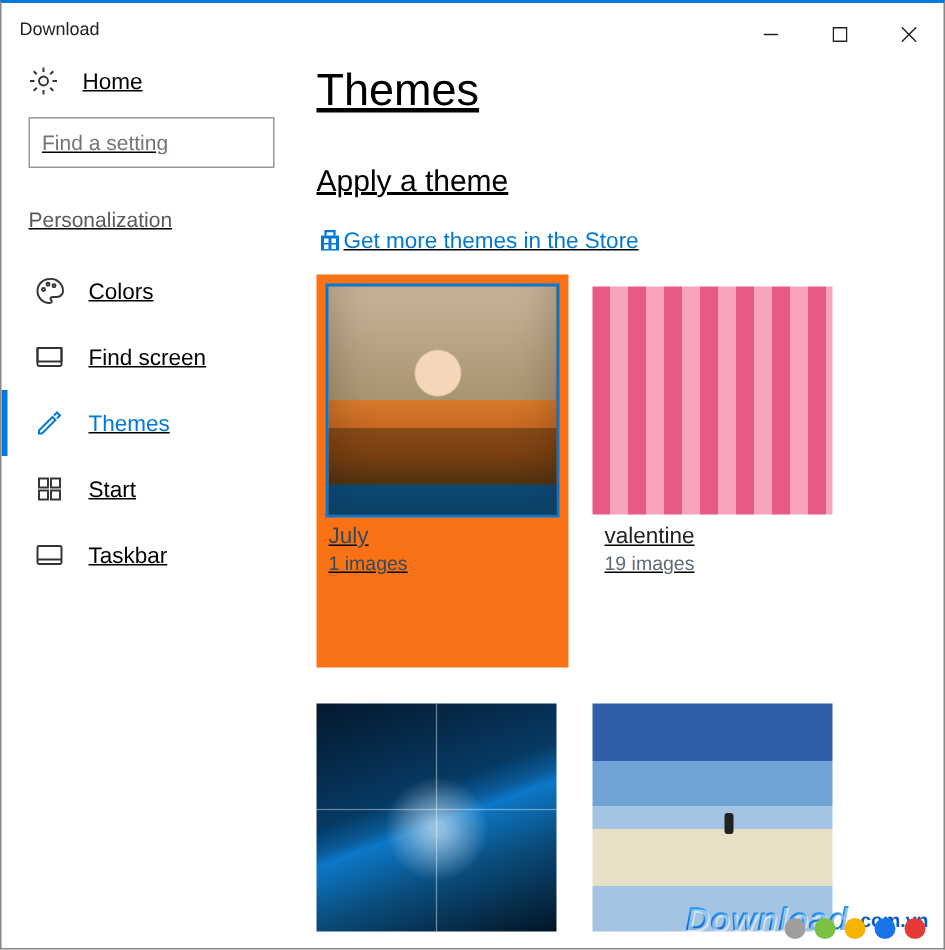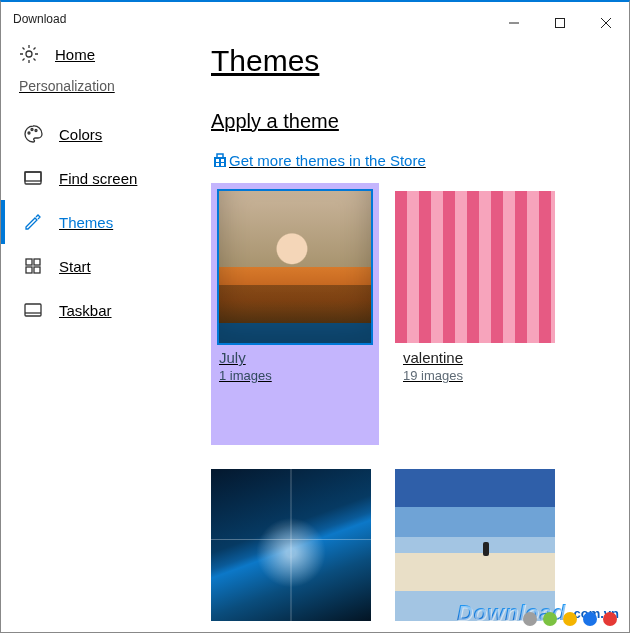--- a/index.html
+++ b/index.html
@@ -23,21 +23,21 @@
 .nav-item.active { border-left-color: #0078d7; color: #0078d7; }
 .nav-item.active .icon, .nav-item.active .label { color: #0078d7; }
 .main { flex: 1; padding: 0 16px 0 10px; overflow: hidden; }
 .page-title { font-size: 30px; font-weight: 300; margin: 0 0 32px 0; }
 .apply-label { font-size: 20px; font-weight: 400; margin-bottom: 18px; }
 .store-link { display: flex; align-items: center; margin-bottom: 14px; }
 .store-link .sicon { width: 18px; height: 18px; color: #0078d7; }
 .store-link a { color: #0078d7; text-decoration: none; font-size: 15px; }
 .theme-grid { display: flex; flex-wrap: wrap; gap: 16px; }
 .theme-card { width: 168px; }
-.theme-card.selected { background: #c4b5fd; padding-bottom: 56px; }
+.theme-card.selected { background: #f97316; padding-bottom: 56px; }
 .theme-card.selected .thumb { outline: 2px solid #0078d7; }
 .thumb { width: 152px; height: 152px; margin: 8px auto 0 auto; position: relative; display: block; background: #ddd; }
 .theme-card:not(.selected) .thumb { margin: 8px 0 0 0; width: 160px; }
 .card-footer { padding: 6px 8px; }
 .card-title { font-size: 15px; color: #222; }
 .card-sub { font-size: 13px; color: #5f6b76; margin-top: 2px; }
 .theme-card.selected .card-title, .theme-card.selected .card-sub { color: #324a5e; }
 
 
 .thumb-july { background:
@@ -102,20 +102,29 @@
   <div class="sidebar">
     <div class="home-row">
       <span class="icon">
         <svg viewBox="0 0 20 20" fill="none" stroke="currentColor" stroke-width="1.3">
             <circle cx="10" cy="10" r="3"></circle>
             <path d="M10 1v3M10 16v3M1 10h3M16 10h3M3.5 3.5l2 2M14.5 14.5l2 2M16.5 3.5l-2 2M5.5 14.5l-2 2"></path>
           </svg>
       </span>
       <span class="label">Home</span>
     </div>
+    <div class="search-box">
+      <input type="text" placeholder="Find a setting" style="">
+      <span class="sicon">
+        <svg viewBox="0 0 16 16" fill="none" stroke="currentColor" stroke-width="1.2">
+            <circle cx="7" cy="7" r="5"></circle>
+            <line x1="11" y1="11" x2="15" y2="15"></line>
+          </svg>
+      </span>
+    </div>
     <div class="section-label">Personalization</div>
     <div id="nav-items">
         <div class="nav-item">
           <span class="icon">
             <svg viewBox="0 0 20 20" fill="none" stroke="currentColor" stroke-width="1.3">
               <path d="M10 2a8 8 0 100 16c1.5 0 2-1 1-2s0-2 1.5-2H15a4 4 0 004-4 8 8 0 00-9-8z"></path>
               <circle cx="6" cy="9" r="1"></circle>
               <circle cx="9" cy="5.5" r="1"></circle>
               <circle cx="13" cy="6.5" r="1"></circle>
             </svg>

